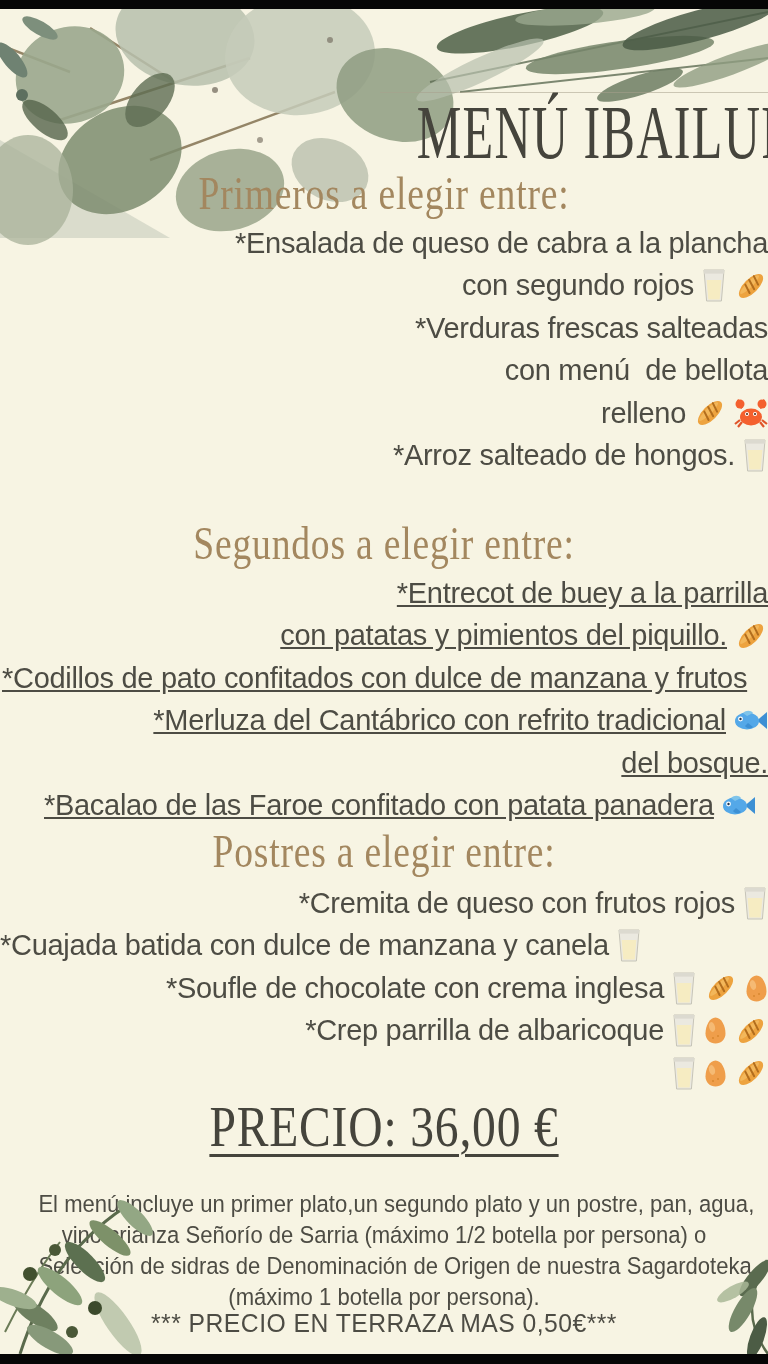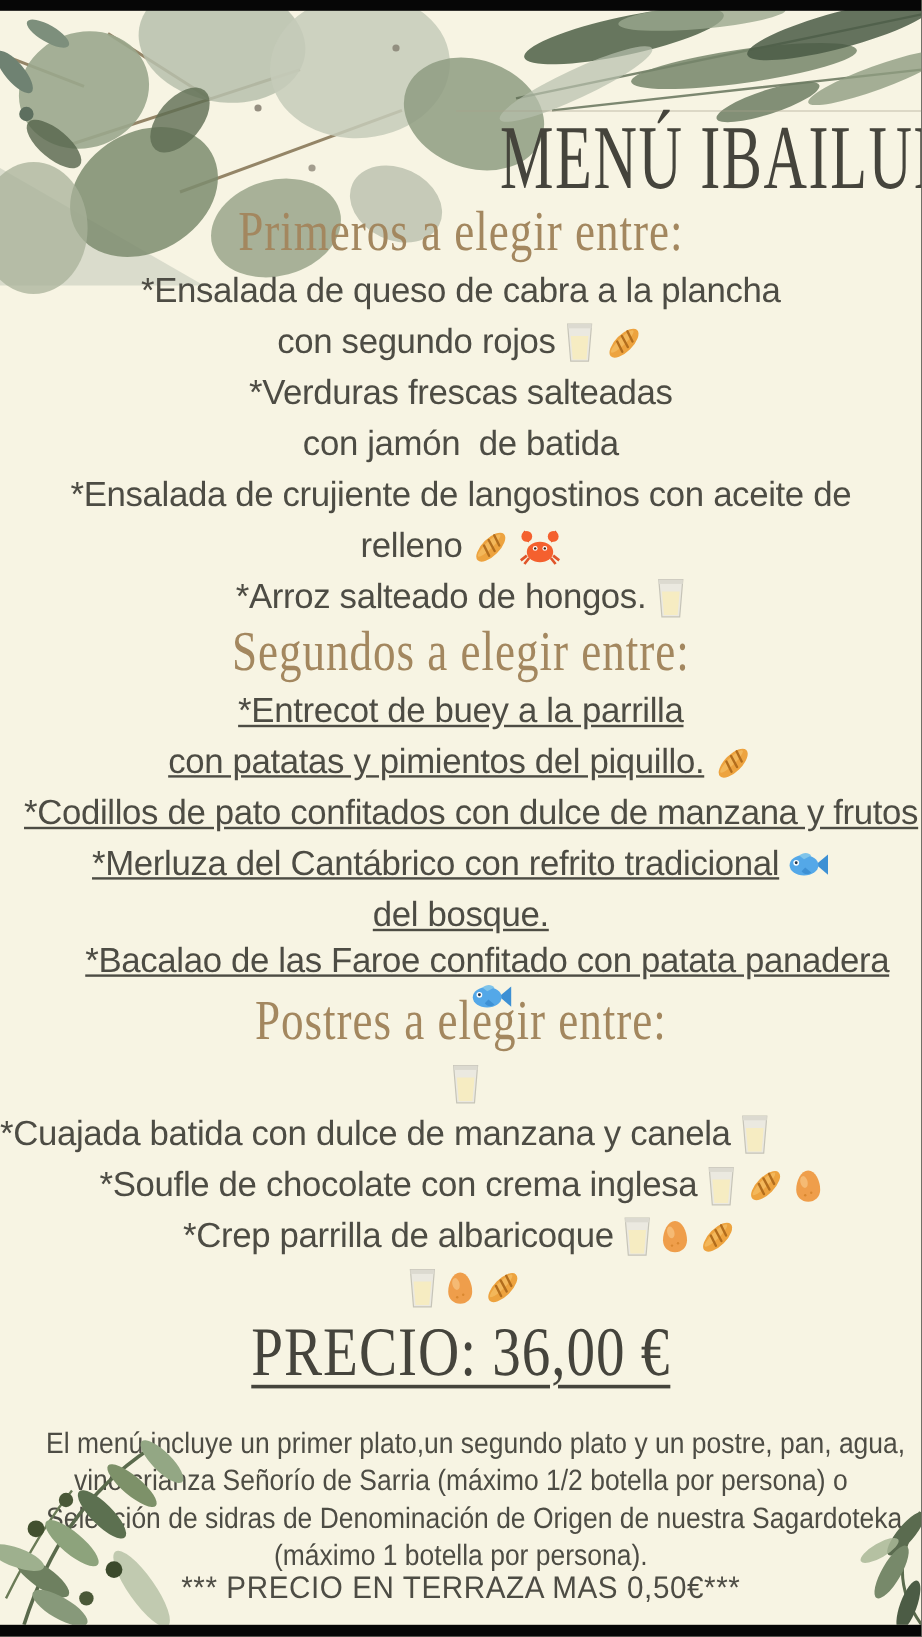--- a/index.html
+++ b/index.html
@@ -36,28 +36,28 @@
   #heading-primeros{top:166px;}
   #heading-segundos{top:516px;}
   #heading-postres{top:824px;}
 
   .lines{position:absolute;left:0;right:0;}
   #lines-primeros{top:222px;}
   #lines-segundos{top:572px;text-decoration:underline;}
   #lines-postres{top:882px;}
 
   .line{
-    height:42.5px;display:flex;justify-content:center;align-items:center;
+    height:42.5px;display:flex;justify-content:flex-end;align-items:center;
     font-size:29px;letter-spacing:-.3px;white-space:pre;overflow:visible;
   }
   .line .ic{display:inline-flex;margin-left:7px;align-items:center;}
   .line .ic svg{display:block;}
 
-  .lines[data-idx="1"] .line:nth-child(3){justify-content:flex-start;padding-left:20px;}
-  .lines[data-idx="1"] .line:nth-child(6){justify-content:flex-start;padding-left:44px;flex-direction:column;}
+  .lines[data-idx="1"] .line:nth-child(3){justify-content:flex-start;padding-left:2px;}
+  .lines[data-idx="1"] .line:nth-child(6){justify-content:flex-start;padding-left:44px;}
   .lines[data-idx="2"] .line:nth-child(2){justify-content:flex-start;}
 
   #price{
     top:1096px;font-family:"Liberation Serif",serif;font-size:58px;line-height:62px;
     color:var(--title,#45443c);letter-spacing:1px;white-space:nowrap;
     transform:scaleX(.82);transform-origin:center;
   }
   #price span{
     text-decoration:underline;text-decoration-thickness:3px;text-underline-offset:8px;
   }
@@ -116,22 +116,21 @@
             <path d="M5.6 11 l1.7 19.5 h11.4 l1.7-19.5 z" fill="#f6ecc2"></path>
             <rect x="3" y="1" width="20" height="3.6" fill="#dcdad0"></rect>
           </svg></span><span class="ic"><svg width="34" height="34" viewBox="0 0 34 34">
             <g transform="rotate(45 17 17)">
               <ellipse cx="17" cy="17" rx="7.2" ry="15.5" fill="#eda33f"></ellipse>
               <ellipse cx="15" cy="17" rx="3" ry="13" fill="#f4bc62" opacity=".8"></ellipse>
               <path d="M12 8 l9 3 M11.5 14 l10 3 M12 20 l9 3" stroke="#b26d1d" stroke-width="2" stroke-linecap="round" fill="none"></path>
             </g>
           </svg></span></div>
       <div class="line"><span>*Verduras frescas salteadas</span></div>
-      <div class="line"><span>con jamón  de batida</span></div>
-      <div class="line"><span>*Ensalada de crujiente de langostinos con aceite de</span></div>
+      <div class="line"><span>con menú  de bellota</span></div>
       <div class="line"><span>relleno</span><span class="ic"><svg width="34" height="34" viewBox="0 0 34 34">
             <g transform="rotate(45 17 17)">
               <ellipse cx="17" cy="17" rx="7.2" ry="15.5" fill="#eda33f"></ellipse>
               <ellipse cx="15" cy="17" rx="3" ry="13" fill="#f4bc62" opacity=".8"></ellipse>
               <path d="M12 8 l9 3 M11.5 14 l10 3 M12 20 l9 3" stroke="#b26d1d" stroke-width="2" stroke-linecap="round" fill="none"></path>
             </g>
           </svg></span><span class="ic"><svg width="34" height="30" viewBox="0 0 34 30">
             <path d="M8 10 C4 8 3 4 5 2 M26 10 C30 8 31 4 29 2" stroke="#e0552a" stroke-width="2.5" fill="none"></path>
             <circle cx="6" cy="6" r="4.5" fill="#f4602e"></circle>
             <circle cx="28" cy="6" r="4.5" fill="#f4602e"></circle>
@@ -174,21 +173,21 @@
             <ellipse cx="14" cy="13" rx="12" ry="8.5" fill="#54a8e8"></ellipse>
             <path d="M10 5 C13 2 18 2 20 5 L14 8 z" fill="#7fc4ea"></path>
             <path d="M12 18 C14 21 18 21 20 19 L15 15 z" fill="#3d90d4"></path>
             <circle cx="7.5" cy="11" r="2.4" fill="#fff"></circle>
             <circle cx="7.5" cy="11" r="1.2" fill="#20344a"></circle>
           </svg></span></div>
     </div>
 
   <div id="heading-postres" class="abs section-heading">Postres a elegir entre:</div>
   <div id="lines-postres" class="lines" data-idx="2">
-      <div class="line"><span class="ic"><svg width="26" height="33" viewBox="0 0 26 33">
+      <div class="line"><span>*Cremita de queso con frutos rojos</span><span class="ic"><svg width="26" height="33" viewBox="0 0 26 33">
             <path d="M3 1 h20 l-2.6 31 h-14.8 z" fill="#ebe9e0" stroke="#c6c4b8" stroke-width="1"></path>
             <path d="M5.6 11 l1.7 19.5 h11.4 l1.7-19.5 z" fill="#f6ecc2"></path>
             <rect x="3" y="1" width="20" height="3.6" fill="#dcdad0"></rect>
           </svg></span></div>
       <div class="line"><span>*Cuajada batida con dulce de manzana y canela</span><span class="ic"><svg width="26" height="33" viewBox="0 0 26 33">
             <path d="M3 1 h20 l-2.6 31 h-14.8 z" fill="#ebe9e0" stroke="#c6c4b8" stroke-width="1"></path>
             <path d="M5.6 11 l1.7 19.5 h11.4 l1.7-19.5 z" fill="#f6ecc2"></path>
             <rect x="3" y="1" width="20" height="3.6" fill="#dcdad0"></rect>
           </svg></span></div>
       <div class="line"><span>*Soufle de chocolate con crema inglesa</span><span class="ic"><svg width="26" height="33" viewBox="0 0 26 33">

